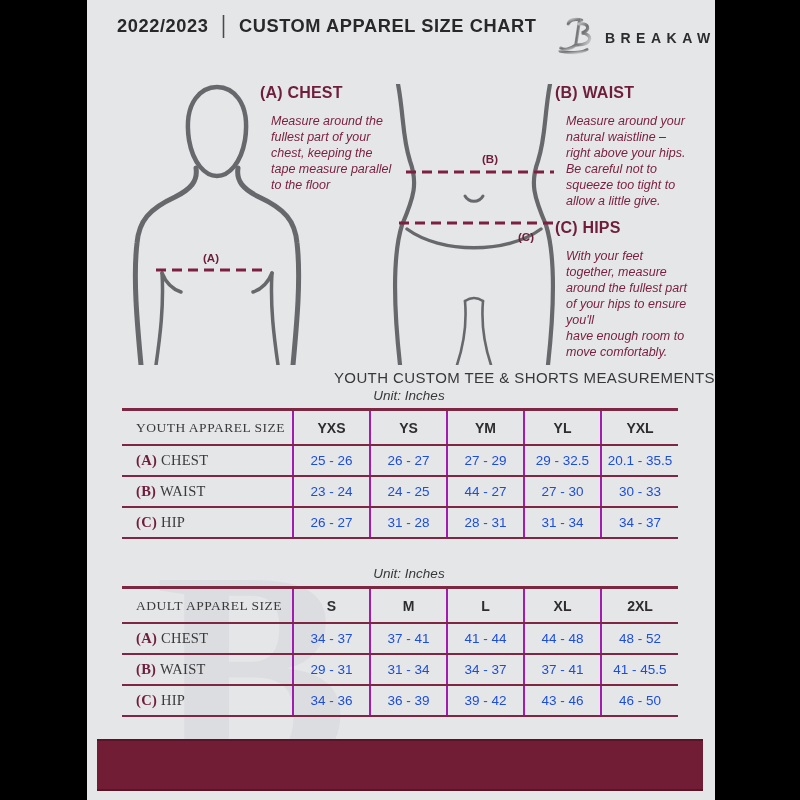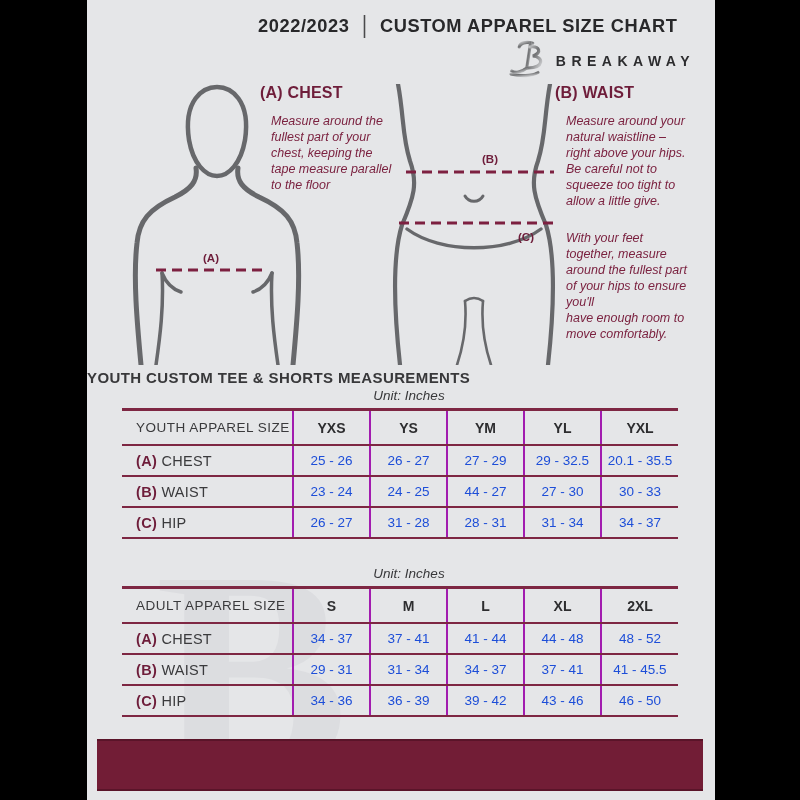--- a/index.html
+++ b/index.html
@@ -7,21 +7,21 @@
     width:800px;height:800px;position:relative;background:#000;
     font-family:"Liberation Sans", sans-serif;overflow:hidden;
   }
   .page{
     position:absolute;left:87px;top:0;width:628px;height:800px;
     background:#e5e6e8;overflow:hidden;
   }
   
   .header{
     position:absolute;left:30px;right:20px;top:14px;height:46px;
-    display:flex;align-items:flex-end;justify-content:space-between;z-index:3;flex-direction:column;
+    display:flex;align-items:flex-start;justify-content:space-between;z-index:3;
   }
   .header-left{
     display:flex;align-items:center;gap:13px;white-space:nowrap;
     font-weight:bold;font-size:19px;letter-spacing:.6px;color:#28282a;
     transform:scaleX(.96);transform-origin:left center;
   }
   .header-divider{font-weight:400;color:#4a4a4c;font-size:20px;transform:scaleY(1.15);}
   .header-right{display:flex;align-items:center;gap:9px;}
   .brand-name{font-weight:bold;font-size:14px;letter-spacing:5.5px;color:#2d2d2f;}
   
@@ -32,39 +32,39 @@
   .guide-chest{left:173px;top:84px;}
   .guide-waist{left:468px;top:84px;}
   .guide-hips{left:468px;top:219px;}
   .guide-heading{font-weight:bold;font-size:16px;color:#6e1d3a;letter-spacing:.2px;margin:0 0 9px 0;}
   .guide-body{
     font-style:italic;font-size:12.5px;line-height:16px;color:#7b2240;
     white-space:pre-line;margin:11px;
   }
   
   .tbl-title{
-    position:absolute;left:0;right:0;text-align:left;z-index:2;
-    font-weight:bold;font-size:15px;letter-spacing:.4px;color:#38383a;
+    position:absolute;left:0;right:0;text-align:right;z-index:2;
+    font-weight:normal;font-size:15px;letter-spacing:.4px;color:#38383a;
   }
   .tbl-unit{
     position:absolute;left:0;right:0;text-align:center;z-index:2;
     font-style:italic;font-size:13.5px;color:#38383a;padding-left:16px;
   }
   .youth-title{top:369px;} .youth-unit{top:388px;}
   .adult-title{top:547px;} .adult-unit{top:566px;}
   table.size-table{
     position:absolute;left:35px;width:556px;border-collapse:collapse;
     table-layout:fixed;z-index:2;border-top:3px solid #7e2743;
   }
   .youth-table{top:408px;} .adult-table{top:586px;}
   .size-table th,.size-table td{padding:0;border-bottom:2px solid #7e2743;}
   .size-table th{height:33px;}
   .size-table td{height:29px;}
   .size-table th+th,.size-table td+td{border-left:2px solid #a21caf;}
-  .cell-first{text-align:left;padding-left:14px !important;}
+  .cell-first{text-align:left;padding-left:14px !important;font-family:Liberation Serif, serif;}
   th.cell-first{font-weight:400;font-size:13.5px;letter-spacing:.5px;color:#3a3a3c;}
   th.size-col{font-weight:bold;font-size:14px;color:#2d2d2f;text-align:center;}
   td.cell-first{font-size:14.5px;color:#3a3a3c;letter-spacing:.3px;}
   td.val{font-size:13.5px;color:#1d4ed8;text-align:center;}
   .row-prefix{font-weight:bold;color:#6e1d3a;}
   
   .watermark{
     position:absolute;left:68px;top:528px;z-index:0;
     font-size:290px;line-height:1;font-weight:bold;color:#dcddE0;
     font-family:"Liberation Serif", serif;
@@ -154,20 +154,21 @@
   <div class="guide-block guide-waist">
     <p class="guide-heading">(B) WAIST</p>
     <p class="guide-body">Measure around your
 natural waistline –
 right above your hips.
 Be careful not to
 squeeze too tight to
 allow a little give.</p>
   </div>
   <div class="guide-block guide-hips">
+    <p class="guide-heading">(C) HIPS</p>
     <p class="guide-body">With your feet
 together, measure
 around the fullest part
 of your hips to ensure
 you'll
 have enough room to
 move comfortably.</p>
   </div>
 
   <div class="watermark">B</div>

